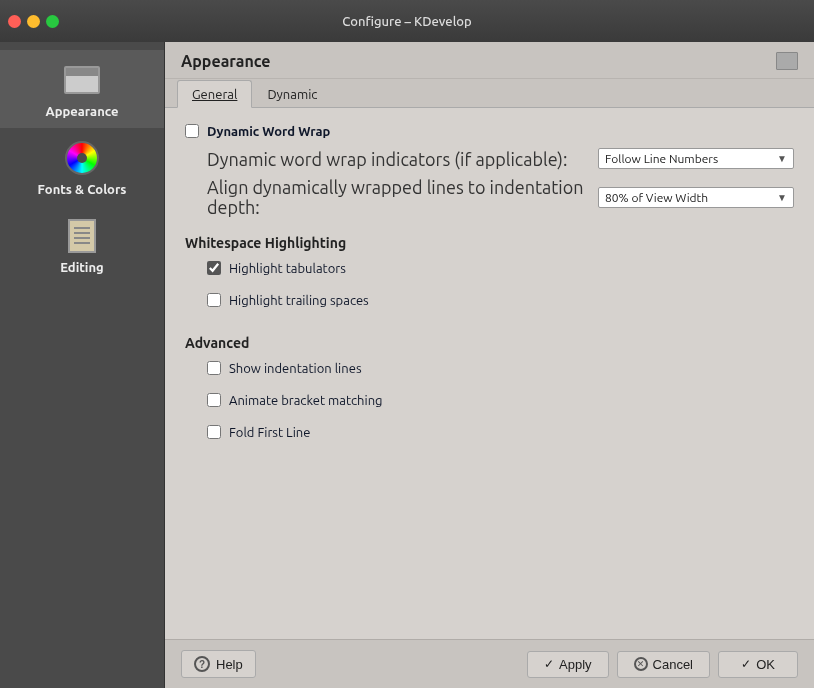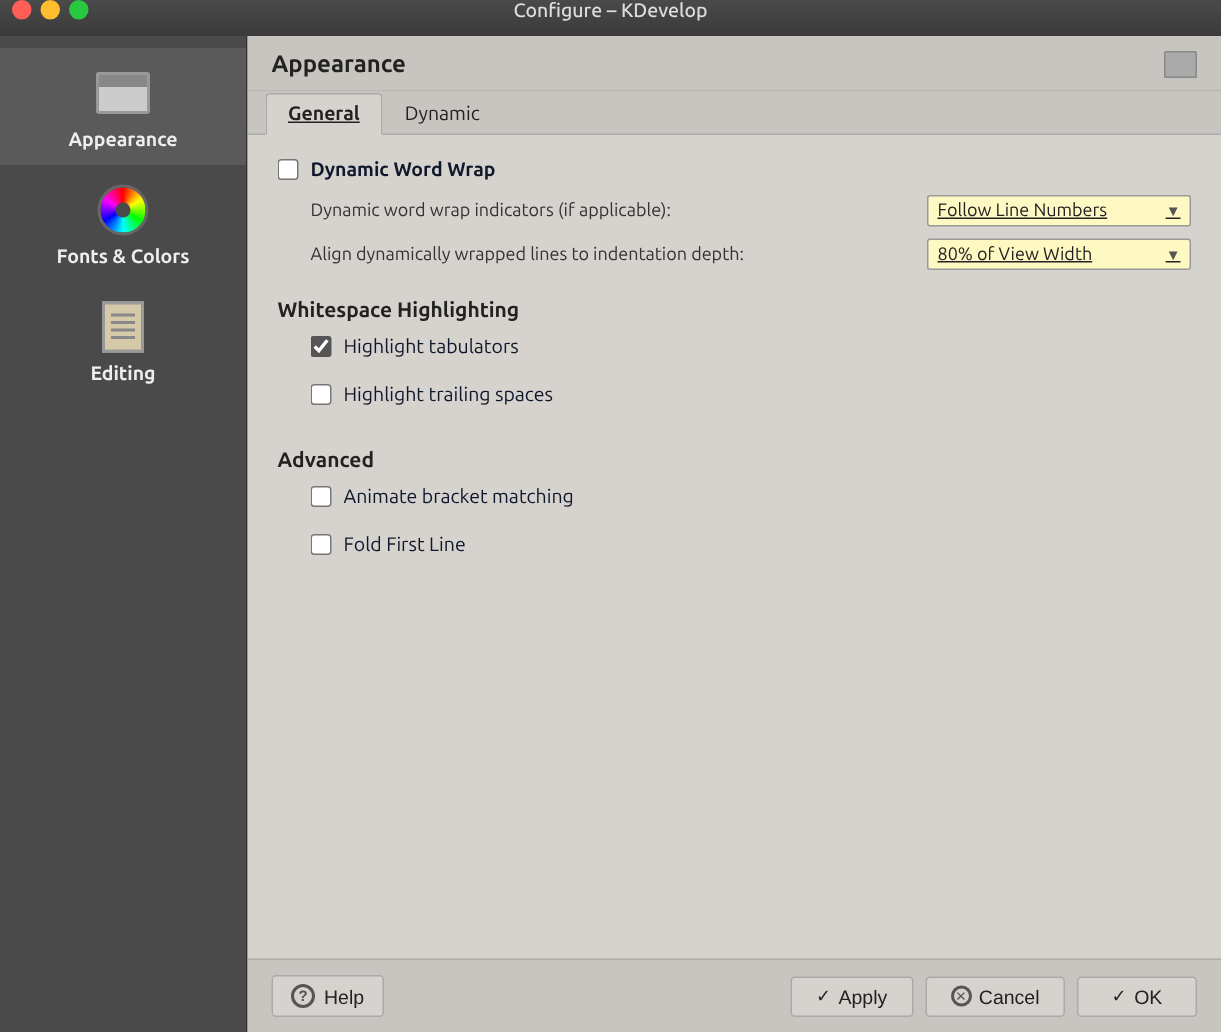--- a/index.html
+++ b/index.html
@@ -8,22 +8,23 @@
       font-size: 13px;
       background: #3c3c3c;
       width: 814px;
       height: 688px;
       overflow: hidden;
       display: flex;
       flex-direction: column;
     }
     .title-bar {
       background: linear-gradient(to bottom, #4a4a4a, #3a3a3a);
-      height: 24px;
-      display: flex;
+      height: 42px;
+      display: flex;
+      align-items: center;
       justify-content: center;
       position: relative;
       flex-shrink: 0;
     }
     .title-bar-buttons {
       position: absolute;
       left: 8px;
       display: flex;
       gap: 6px;
     }
@@ -217,21 +218,20 @@
       background: transparent;
     }
     .tab.active {
       background: #d6d2ce;
       border: 1px solid #aaa;
       border-bottom-color: #d6d2ce;
       border-radius: 3px 3px 0 0;
     }
     .tab.active .tab-label {
       text-decoration: underline;
-      font-weight: bold;
     }
     .tab-label {
       text-decoration: none;
     }
     .content-area {
       flex: 1;
       padding: 16px 20px;
       overflow-y: auto;
       background: #d6d2ce;
     }
@@ -262,36 +262,35 @@
       gap: 8px;
     }
     .option-row {
       display: flex;
       align-items: center;
       justify-content: space-between;
       gap: 8px;
     }
     .option-label {
       color: #333;
-      font-size: 12px;
+      font-size: 18px;
       flex: 1;
     }
     .dropdown {
-      width: 176px;
+      width: 196px;
       padding: 3px 6px;
-      background: #fef9c3;
+      background: #ffffff;
       border: 1px solid #999;
       border-radius: 2px;
       font-size: 12px;
       color: #222;
       display: flex;
       align-items: center;
       justify-content: space-between;
       cursor: pointer;
-      text-decoration: underline;
     }
     .dropdown-arrow {
       font-size: 10px;
       color: #555;
     }
     .section-title {
       font-size: 14px;
       font-weight: bold;
       color: #222;
       margin-bottom: 10px;
@@ -467,20 +466,26 @@
             <label for="hlTrailing">
               <span>Highlight trailing spaces</span>
             </label>
           </div>
         </div>
       </div>
 
       <div class="section">
         <div class="section-title">Advanced</div>
         <div class="indented-section">
+          <div class="checkbox-row">
+            <input type="checkbox" id="showIndent" style="">
+            <label for="showIndent">
+              <span>Show indentation lines</span>
+            </label>
+          </div>
           <div class="checkbox-row">
             <input type="checkbox" id="animateBracket" style="">
             <label for="animateBracket">
               <span>Animate bracket matching</span>
             </label>
           </div>
           <div class="checkbox-row">
             <input type="checkbox" id="foldFirst" style="">
             <label for="foldFirst">
               <span>Fold First Line</span>

